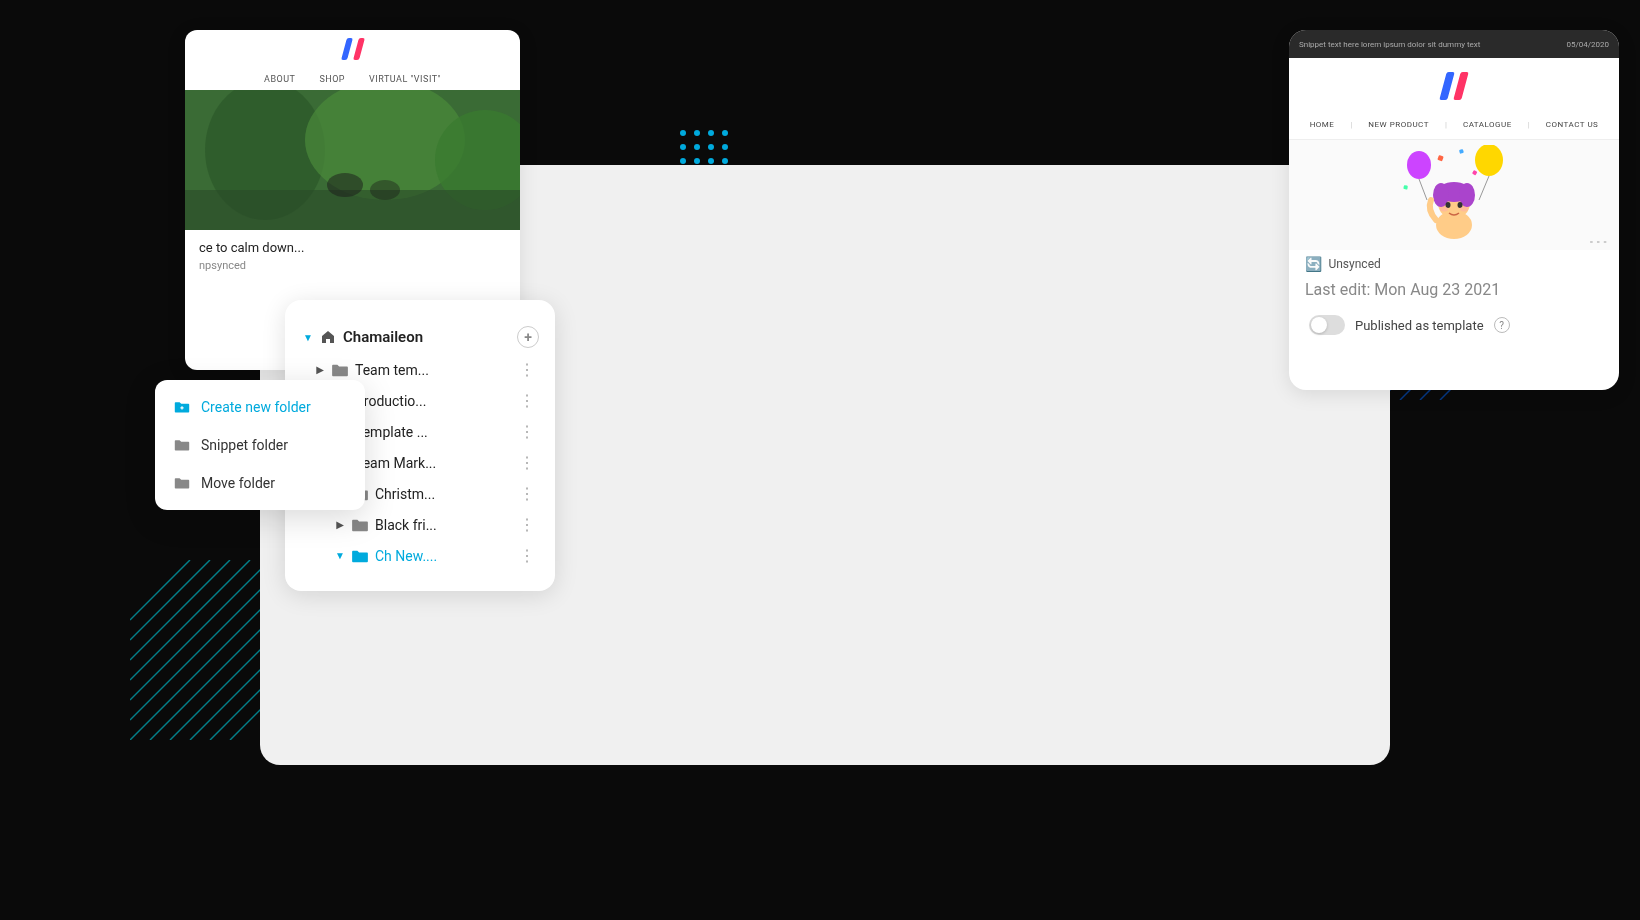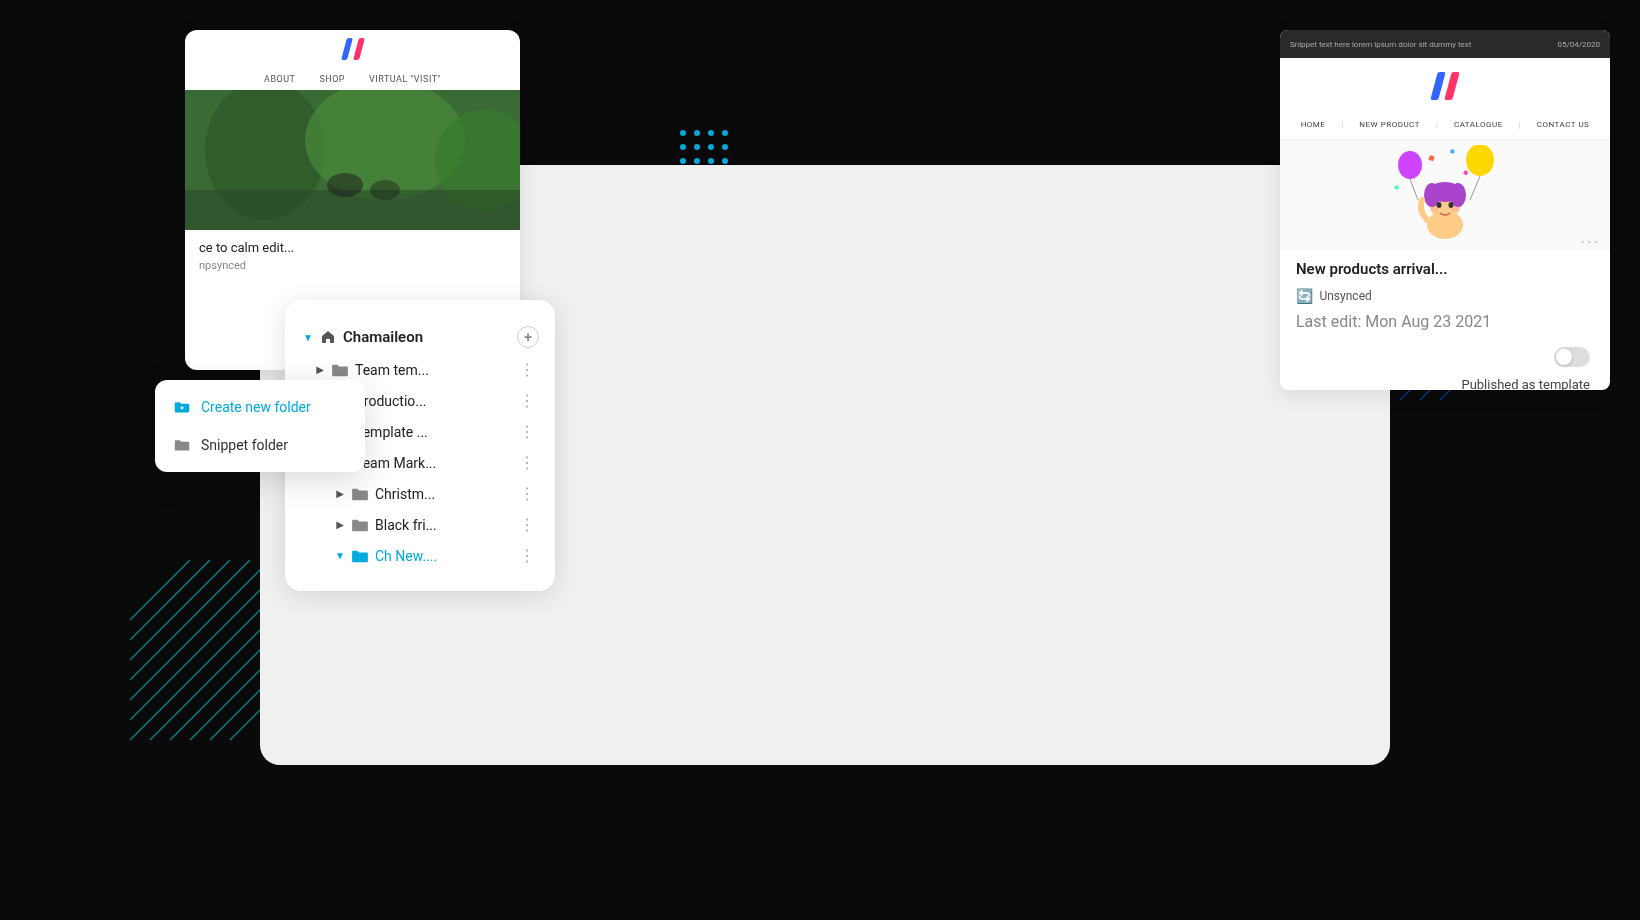--- a/index.html
+++ b/index.html
@@ -233,25 +233,25 @@
       bottom: 30px;
       color: #ccc;
       font-size: 20px;
       cursor: pointer;
     }
 
     
     .card-panel {
       position: absolute;
       top: 30px;
-      right: 30px;
+      right: 21px;
       width: 330px;
       height: 360px;
       background: #fff;
-      border-radius: 8px;
+      border-radius: 17px;
       box-shadow: 0 4px 20px rgba(0,0,0,0.1);
       overflow: hidden;
       z-index: 5;
     }
     .card-top-bar {
       background: #2a2a2a;
       height: 28px;
       display: flex;
       align-items: center;
       padding: 0 10px;
@@ -307,24 +307,23 @@
       color: #888;
       font-size: 14px;
     }
     .card-last-edit {
       padding: 2px 16px 8px;
       font-size: 16px;
       color: #888;
     }
     .card-template-row {
       display: flex;
-      align-items: flex-end;
+      align-items: center;
       padding: 8px 20px;
       gap: 10px;
-      flex-direction: column;
     }
     .toggle-switch {
       width: 36px;
       height: 20px;
       background: #ddd;
       border-radius: 10px;
       position: relative;
       cursor: pointer;
     }
     .toggle-switch .knob {
@@ -585,20 +584,28 @@
 
   <div class="context-item">
     <span class="context-icon">
       <svg width="16" height="14" viewBox="0 0 20 16" fill="none">
           <path d="M1 3a1 1 0 011-1h5l2 2h9a1 1 0 011 1v9a1 1 0 01-1 1H2a1 1 0 01-1-1V3z" fill="#888"></path>
         </svg>
     </span>
     <span>Snippet folder</span>
   </div>
 
+  <div class="context-item">
+    <span class="context-icon">
+      <svg width="16" height="14" viewBox="0 0 20 16" fill="none">
+          <path d="M1 3a1 1 0 011-1h5l2 2h9a1 1 0 011 1v9a1 1 0 01-1 1H2a1 1 0 01-1-1V3z" fill="#888"></path>
+        </svg>
+    </span>
+    <span>Move folder</span>
+  </div>
 
 
 </div>
 
 <div class="website-preview">
 
   <div class="preview-logo">
     <div class="slash-logo slash-logo-sm">
       <div class="slash1"></div>
       <div class="slash2"></div>
@@ -618,21 +625,21 @@
       <ellipse cx="80" cy="60" rx="60" ry="70" fill="#2d5a2b" opacity="0.8"></ellipse>
       <ellipse cx="200" cy="50" rx="80" ry="60" fill="#4a8a3a" opacity="0.7"></ellipse>
       <ellipse cx="300" cy="70" rx="50" ry="50" fill="#3a7a30" opacity="0.8"></ellipse>
       <rect x="0" y="100" width="335" height="40" fill="#2a4a28" opacity="0.6"></rect>
 
       <ellipse cx="160" cy="95" rx="18" ry="12" fill="#1a1a1a" opacity="0.5"></ellipse>
       <ellipse cx="200" cy="100" rx="15" ry="10" fill="#1a1a1a" opacity="0.4"></ellipse>
     </svg>
   </div>
 
-  <div class="preview-caption">ce to calm edit...</div>
+  <div class="preview-caption">ce to calm down...</div>
   <div class="preview-subcaption">npsynced</div>
 
   <span class="preview-dots-btn">⋮</span>
 </div>
 
 <div class="card-panel">
 
   <div class="card-top-bar">
     <span class="card-top-bar-text">Snippet text here lorem ipsum dolor sit dummy text</span>
     <span class="card-top-bar-text">05/04/2020</span>
@@ -681,21 +688,20 @@
       <ellipse cx="71" cy="60" rx="2.5" ry="3" fill="#333"></ellipse>
       <path d="M 60 68 Q 65 72 70 68" stroke="#cc6644" stroke-width="1.5" fill="none"></path>
 
       <ellipse cx="55" cy="64" rx="4" ry="2.5" fill="#ffaaaa" opacity="0.5"></ellipse>
       <ellipse cx="75" cy="64" rx="4" ry="2.5" fill="#ffaaaa" opacity="0.5"></ellipse>
 
       <path d="M 47 75 Q 38 65 42 55" stroke="#ffcc88" stroke-width="6" fill="none" stroke-linecap="round"></path>
     </svg>
   </div>
 
-  <div class="card-title">New products arrival...</div>
 
   <div class="card-status">
     <span class="card-sync-icon">🔄</span>
     <span>Unsynced</span>
   </div>
 
   <div class="card-last-edit">Last edit: Mon Aug 23 2021</div>
 
   <div class="card-template-row">
     <div class="toggle-switch">

